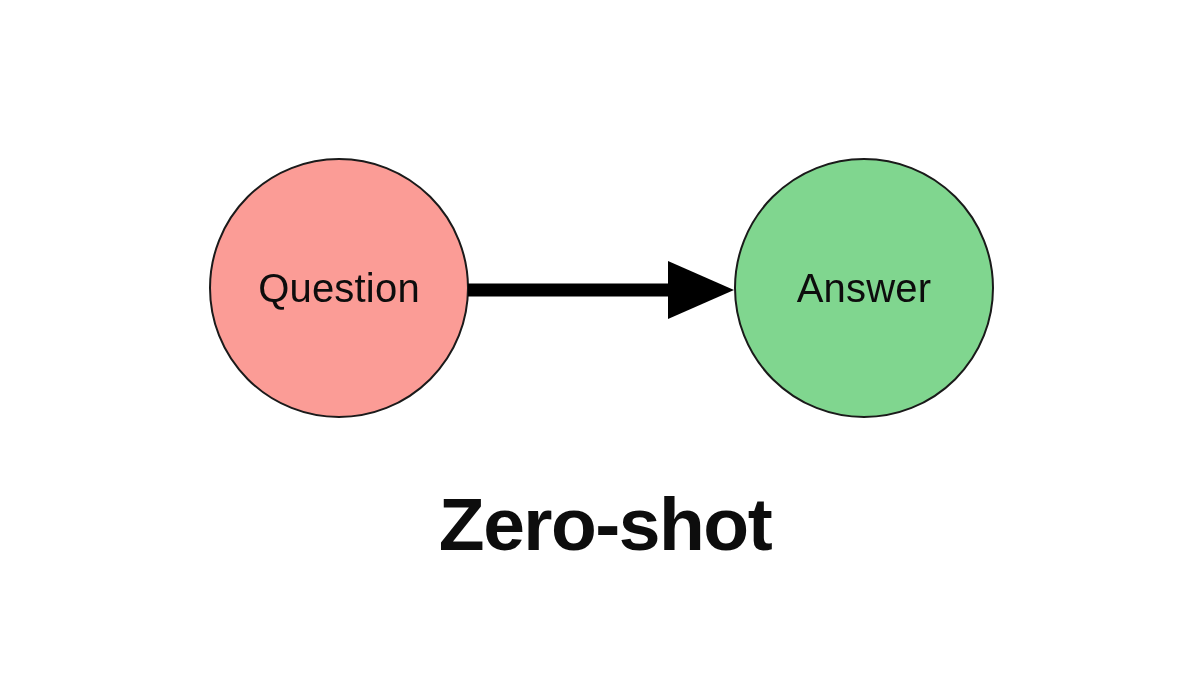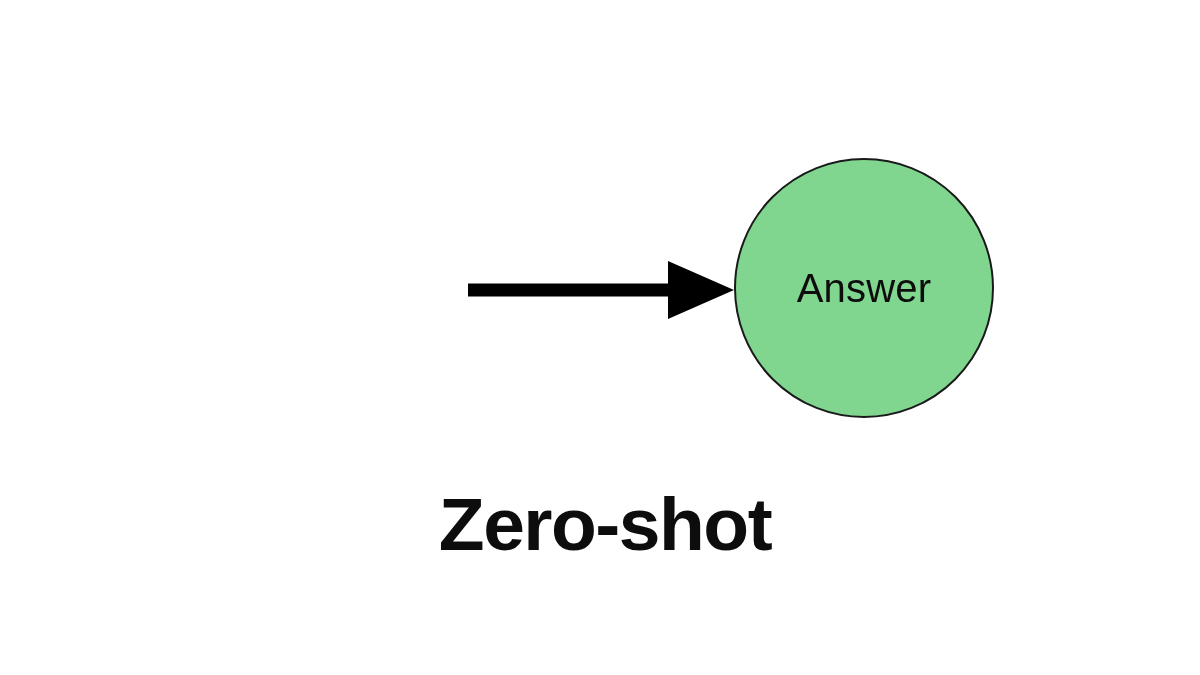--- a/index.html
+++ b/index.html
@@ -54,20 +54,23 @@
     color: #0d0d0d;
     line-height: 1;
     user-select: none;
   }
 </style>
 </head>
 <body>
 
 <div class="canvas">
 
+  <div class="node node-question" style="background-color: rgb(251, 156, 150);">
+    <span class="node-label">Question</span>
+  </div>
 
   <svg class="arrow-svg" viewBox="0 0 270 60" aria-hidden="true">
     <rect x="2" y="23.5" width="208" height="13" style="fill: rgb(0, 0, 0);"></rect>
     <polygon points="202,1 268,30 202,59" style="fill: rgb(0, 0, 0);"></polygon>
   </svg>
 
   <div class="node node-answer" style="background-color: rgb(128, 214, 143);">
     <span class="node-label">Answer</span>
   </div>
 

